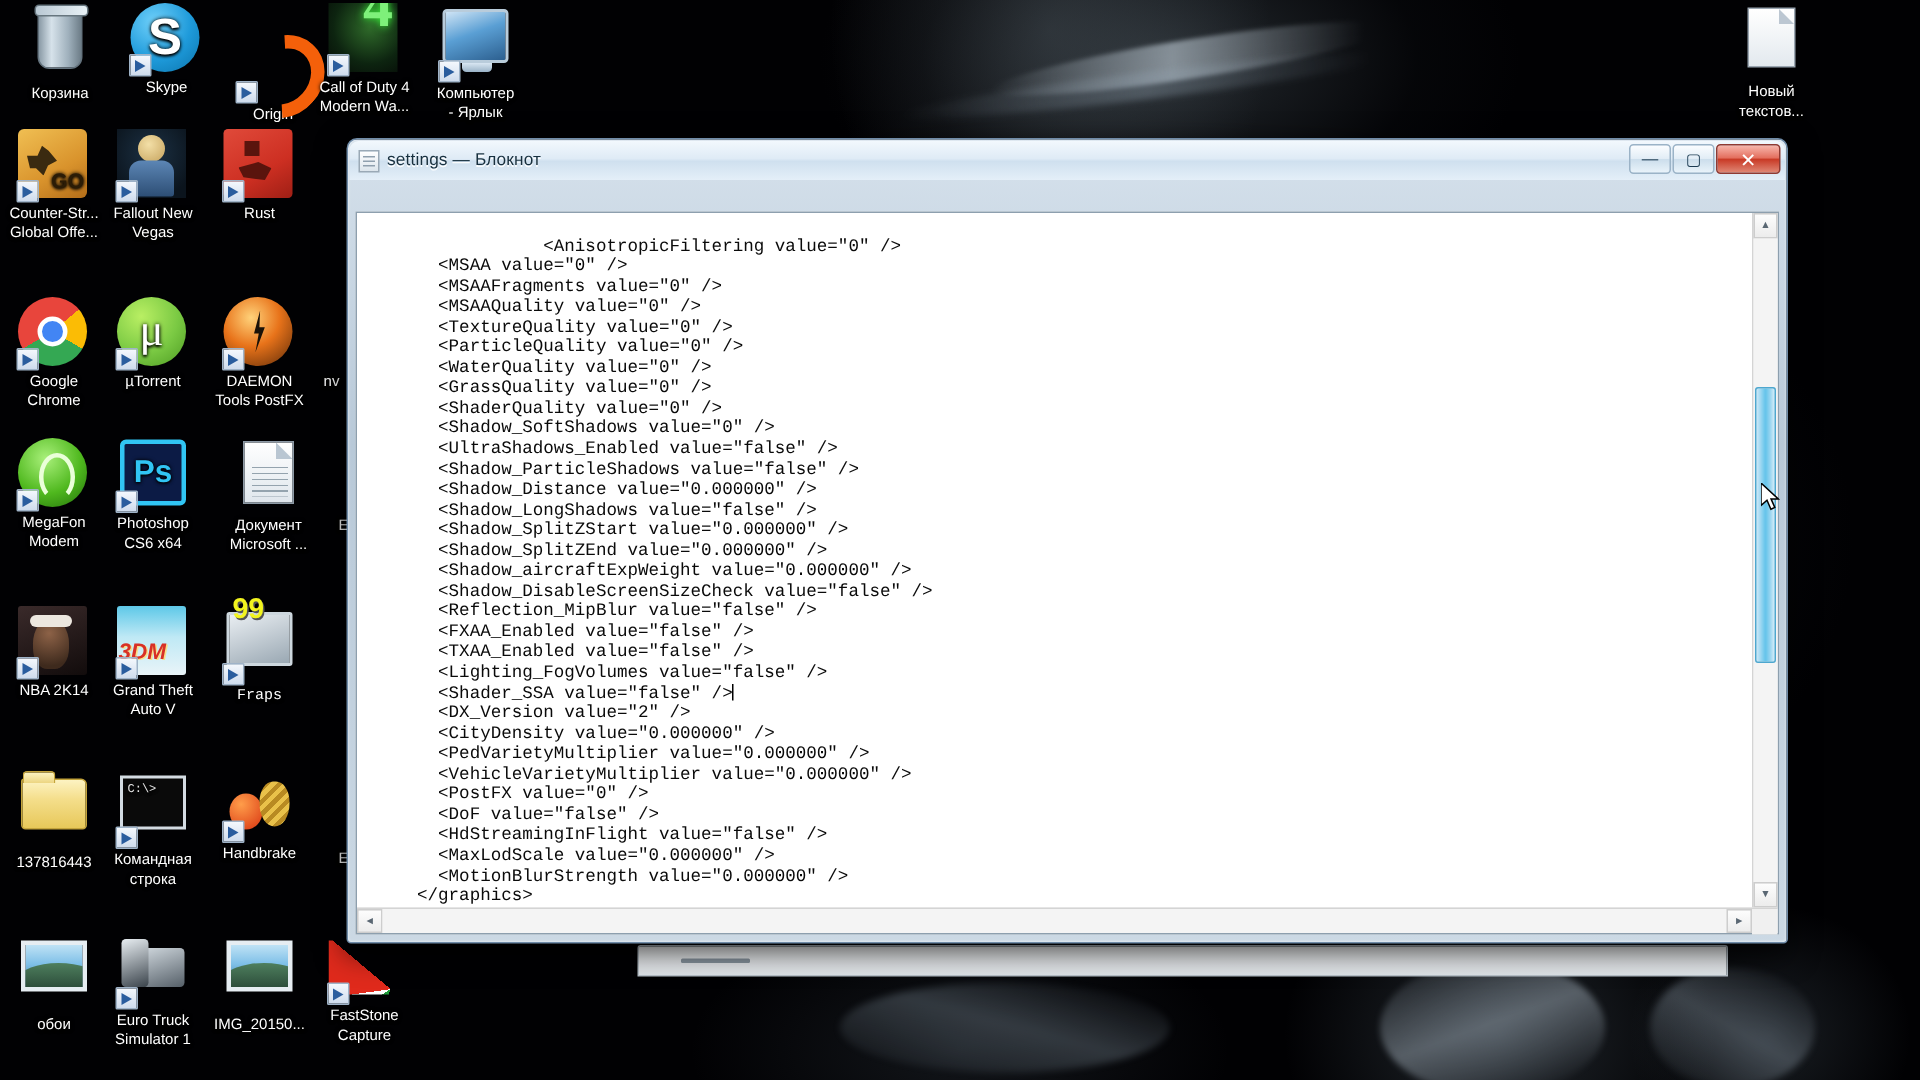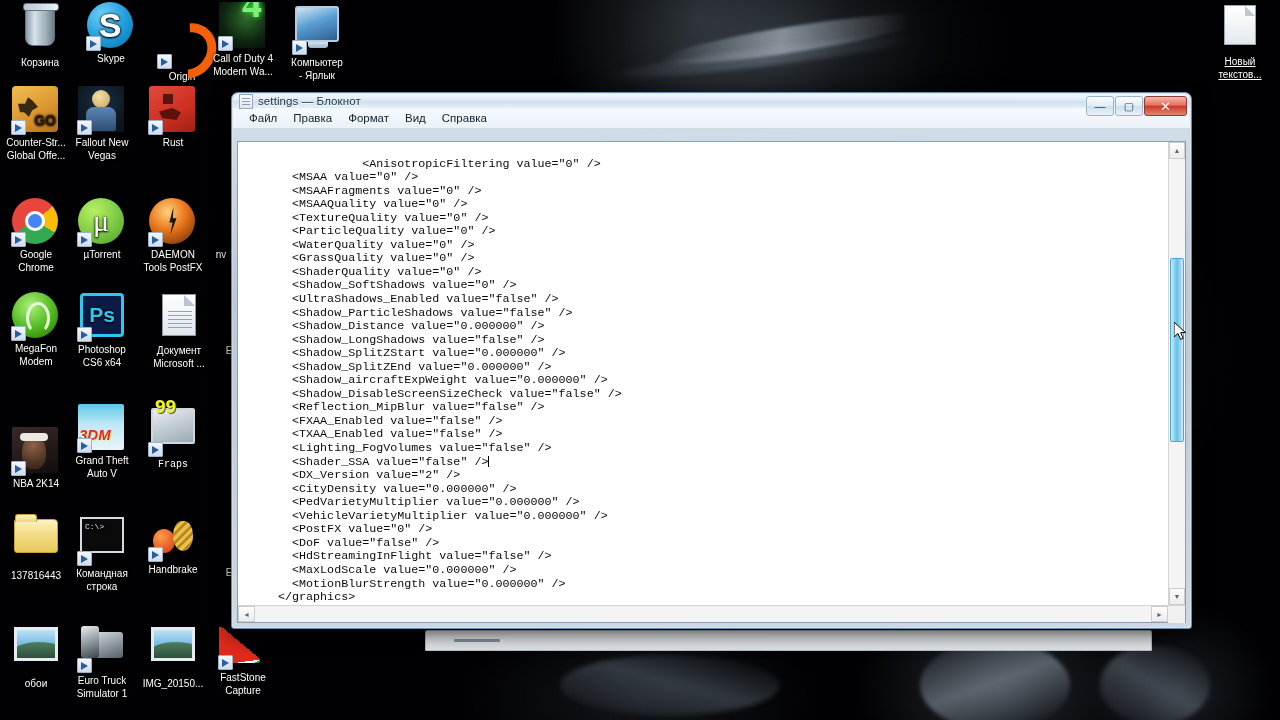--- a/index.html
+++ b/index.html
@@ -269,21 +269,21 @@
   #notepad {
     position:absolute;
     left:231px; top:92px; width:961px; height:537px;
     border-radius: 7px 7px 3px 3px;
     padding: 1px;
     background: linear-gradient(180deg, rgba(222,234,245,0.96) 0%, rgba(198,216,232,0.93) 38%, rgba(214,228,240,0.95) 100%);
     box-shadow: 0 0 2px rgba(255,255,255,0.85) inset, 0 6px 20px rgba(0,0,0,0.75);
     border:1px solid #6f8ba8;
   }
   #titlebar {
-    height: 14px; position:relative;
+    height: 26px; position:relative;
     border-radius:6px 6px 0 0;
     background: linear-gradient(180deg,#f2f8fd 0%, #dfebf6 45%, #cfe0ef 52%, #e4eff8 100%);
     display:flex; align-items:center; padding-left:6px;
   }
   #titlebar-icon {
     width:14px;height:15px;margin-right:5px;
     background:linear-gradient(180deg,#ffffff,#dce5ec);
     border:1px solid #9aa9b6;position:relative;
   }
   #titlebar-icon:before{content:"";position:absolute;left:2px;top:3px;width:8px;height:1px;background:#8fa0ae;
@@ -496,21 +496,21 @@
         <span class="icon-label">Photoshop
 CS6 x64</span>
       </div>
       <div class="icon-cell" style="left: 143px; top: 292px;">
         <div class="icon-art">
           <div class="art-doc"></div>
         </div>
         <span class="icon-label">Документ
 Microsoft ...</span>
       </div>
-      <div class="icon-cell" style="left: 0px; top: 404px; margin-top: 23px;">
+      <div class="icon-cell" style="left: 0px; top: 404px;">
         <div class="icon-art">
           <div class="art-nba"></div>
           <div class="shortcut-badge"></div>
         </div>
         <span class="icon-label">NBA 2K14</span>
       </div>
       <div class="icon-cell" style="left: 66px; top: 404px;">
         <div class="icon-art">
           <div class="art-gta"></div>
           <div class="shortcut-badge"></div>
@@ -567,21 +567,21 @@
         <span class="icon-label">IMG_20150...</span>
       </div>
       <div class="icon-cell" style="left: 207px; top: 621px;">
         <div class="icon-art">
           <div class="art-faststone"></div>
           <div class="shortcut-badge"></div>
         </div>
         <span class="icon-label">FastStone
 Capture</span>
       </div>
-      <div class="icon-cell" style="left: 1204px; top: 2px; text-decoration: underline;">
+      <div class="icon-cell" style="left: 1145px; top: 2px;">
         <div class="icon-art">
           <div class="art-txt"></div>
         </div>
         <span class="icon-label">Новый
 текстов...</span>
       </div>
       <div class="icon-cell" style="left: 211px; top: 249px; width: 20px;"><span>nv</span></div>
       <div class="icon-cell" style="left: 219px; top: 345px; width: 20px;"><span>E</span></div>
       <div class="icon-cell" style="left: 219px; top: 567px; width: 20px;"><span>E</span></div>
     </div>
@@ -602,27 +602,20 @@
         </div>
         <div class="wbtn">
           <span class="g">▢</span>
         </div>
         <div class="wbtn close">
           <span class="g">✕</span>
         </div>
       </div>
     </div>
 
-    <div id="menubar">
-        <div class="menu-item">Файл</div>
-        <div class="menu-item">Правка</div>
-        <div class="menu-item">Формат</div>
-        <div class="menu-item">Вид</div>
-        <div class="menu-item">Справка</div>
-      </div>
 
     <div id="editor-wrap">
       <div id="editor-row">
         <div id="text-area">
           <span>    &lt;AnisotropicFiltering value="0" /&gt;
     &lt;MSAA value="0" /&gt;
     &lt;MSAAFragments value="0" /&gt;
     &lt;MSAAQuality value="0" /&gt;
     &lt;TextureQuality value="0" /&gt;
     &lt;ParticleQuality value="0" /&gt;

